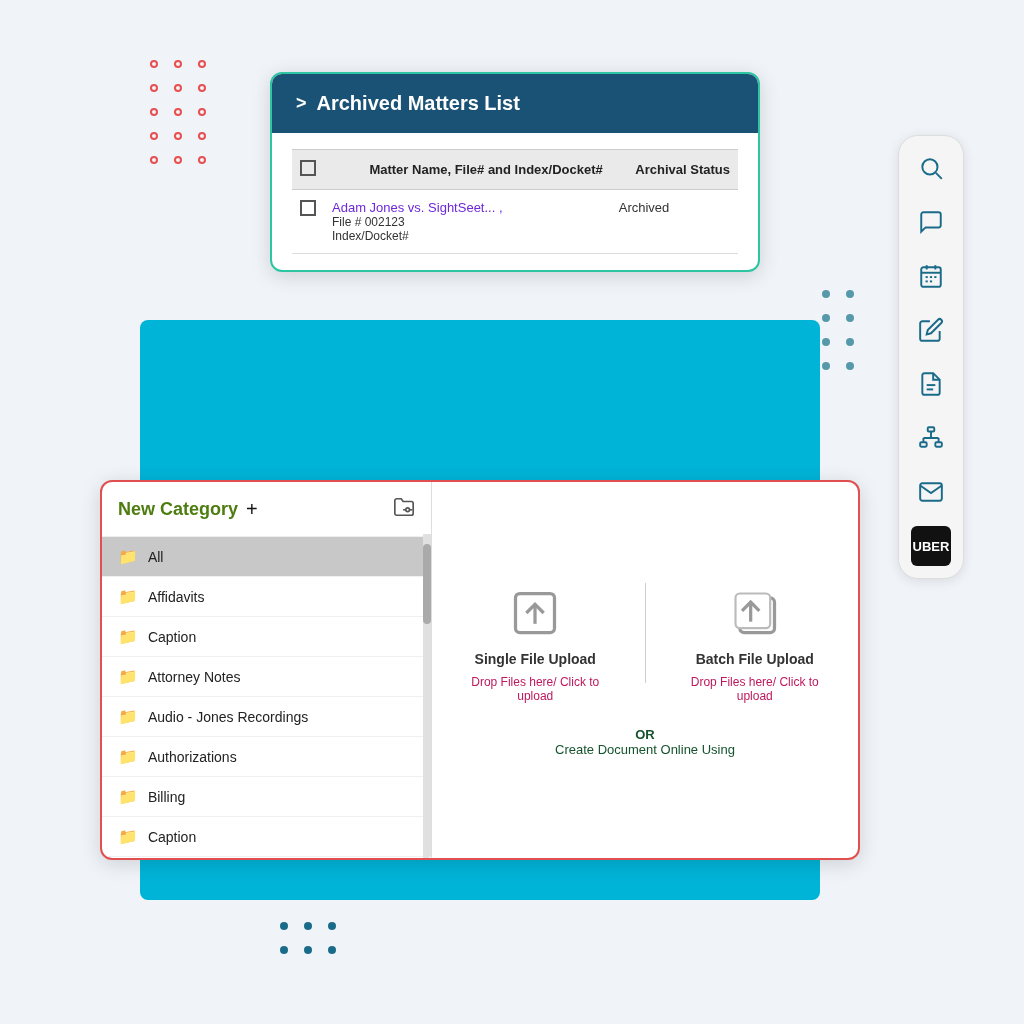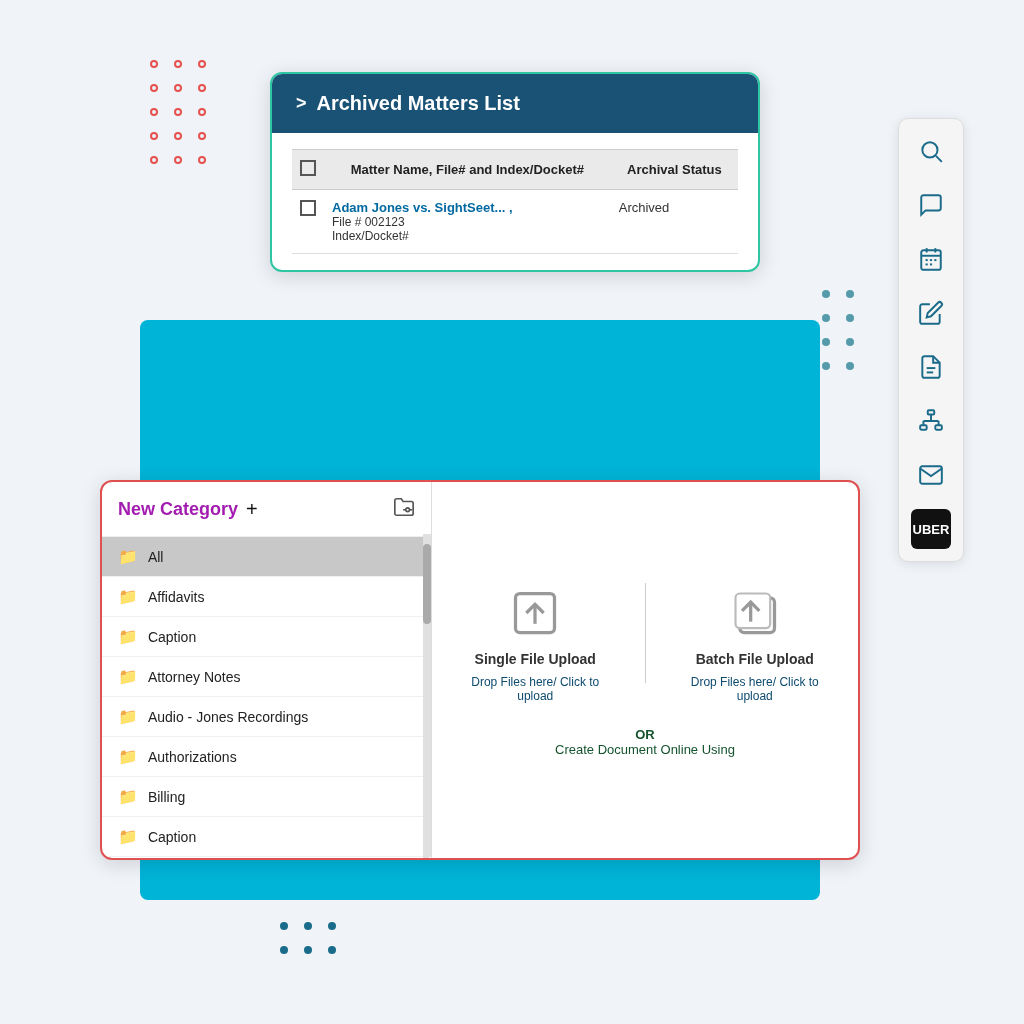--- a/index.html
+++ b/index.html
@@ -119,21 +119,21 @@
     }
 
     .archived-table thead tr {
       background: #eaeaea;
       border-top: 1px solid #ccc;
       border-bottom: 1px solid #ccc;
     }
 
     .archived-table th {
       padding: 10px 8px;
-      text-align: center;
+      text-align: right;
       font-weight: 700;
       color: #222;
       font-size: 13px;
     }
 
     .archived-table td {
       padding: 10px 8px;
       vertical-align: top;
       color: #333;
       font-size: 13px;
@@ -145,38 +145,38 @@
     }
 
     .checkbox-box {
       width: 16px;
       height: 16px;
       border: 2px solid #555;
       display: inline-block;
     }
 
     .matter-link {
-      color: #0369a1;
-      font-weight: 700;
+      color: #6d28d9;
+      font-weight: 400;
     }
 
     .matter-sub {
       color: #333;
       font-size: 12px;
     }
 
     
     .right-sidebar {
       position: absolute;
-      top: 118px;
+      top: 135px;
       right: 60px;
       width: 66px;
       background: #f5f5f5;
       border: 1px solid #ddd;
-      border-radius: 10px;
+      border-radius: 20px;
       padding: 12px 8px;
       display: flex;
       flex-direction: column;
       align-items: center;
       gap: 14px;
       z-index: 15;
       box-shadow: 0 2px 12px rgba(0,0,0,0.1);
     }
 
     .sidebar-icon {
@@ -235,21 +235,21 @@
       padding: 14px 16px;
       display: flex;
       align-items: center;
       gap: 8px;
       border-bottom: 1px solid #eee;
     }
 
     .category-title {
       font-size: 18px;
       font-weight: 700;
-      color: #a21caf;
+      color: #4d7c0f;
     }
 
     .plus-icon {
       font-size: 20px;
       color: #111;
       font-weight: 300;
       cursor: pointer;
     }
 
     .folder-config-icon {
@@ -329,21 +329,21 @@
 
     .upload-label {
       font-size: 14px;
       font-weight: 700;
       color: #333;
       text-align: center;
     }
 
     .upload-sub {
       font-size: 12px;
-      color: #0c4a6e;
+      color: #be185d;
       text-align: center;
     }
 
     .upload-divider {
       width: 1px;
       height: 100px;
       background: #ccc;
     }
 
     .or-section {

